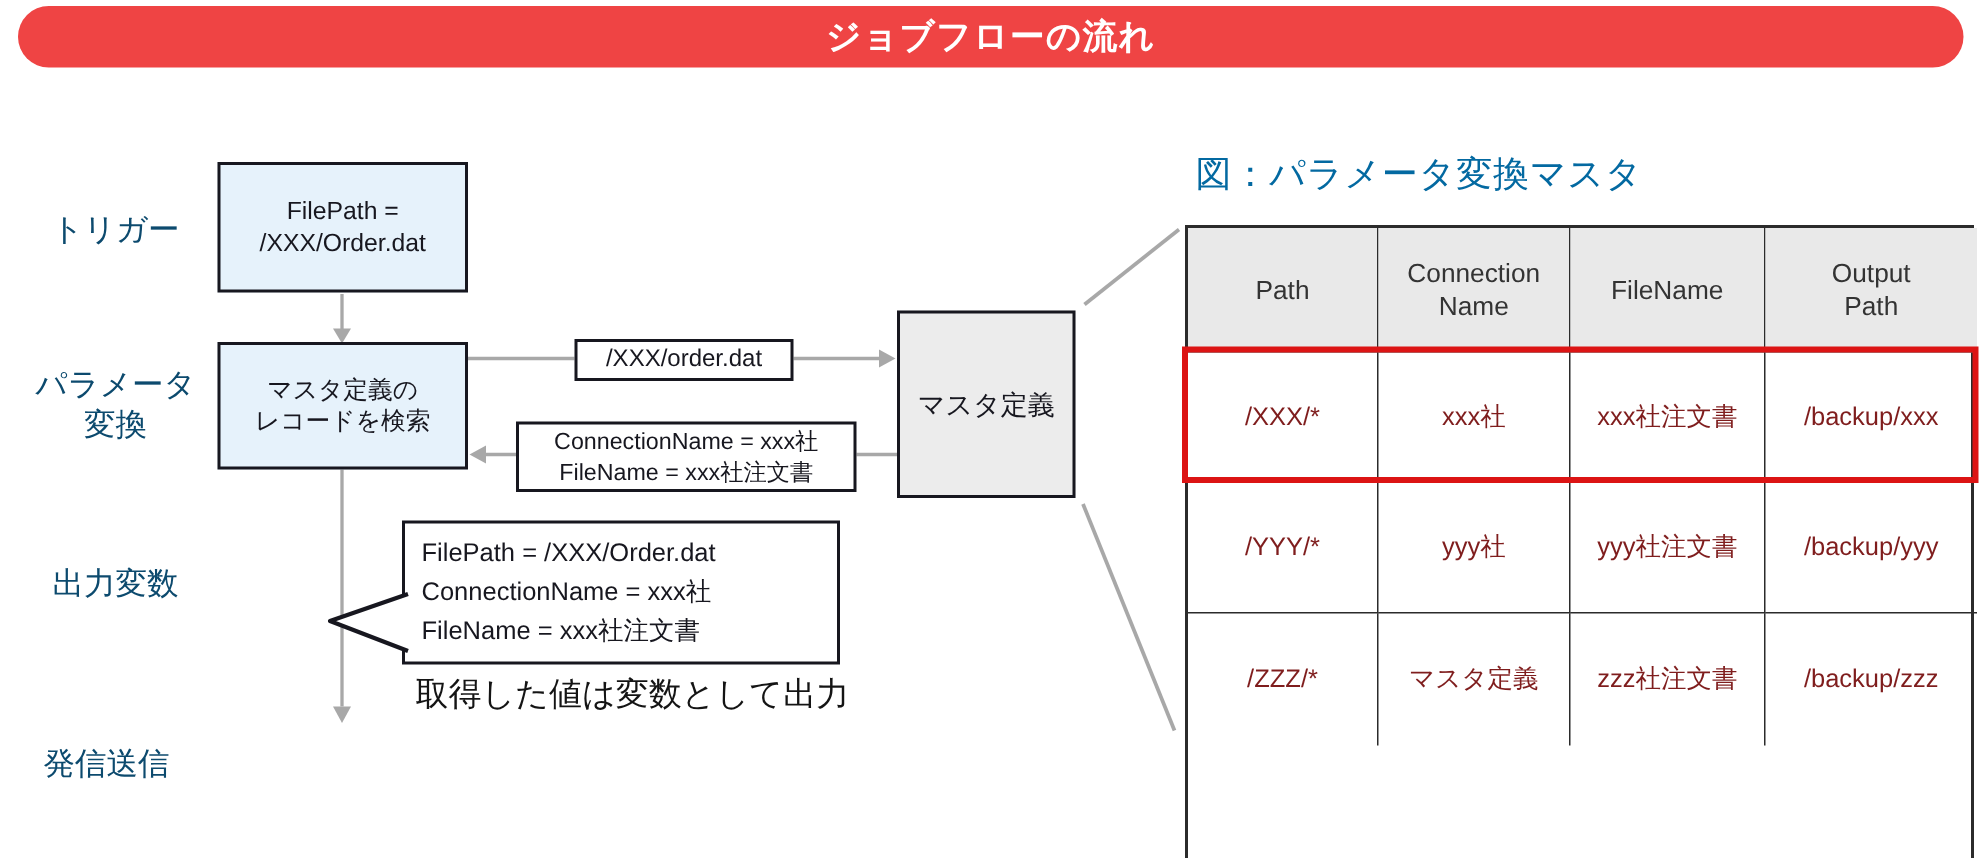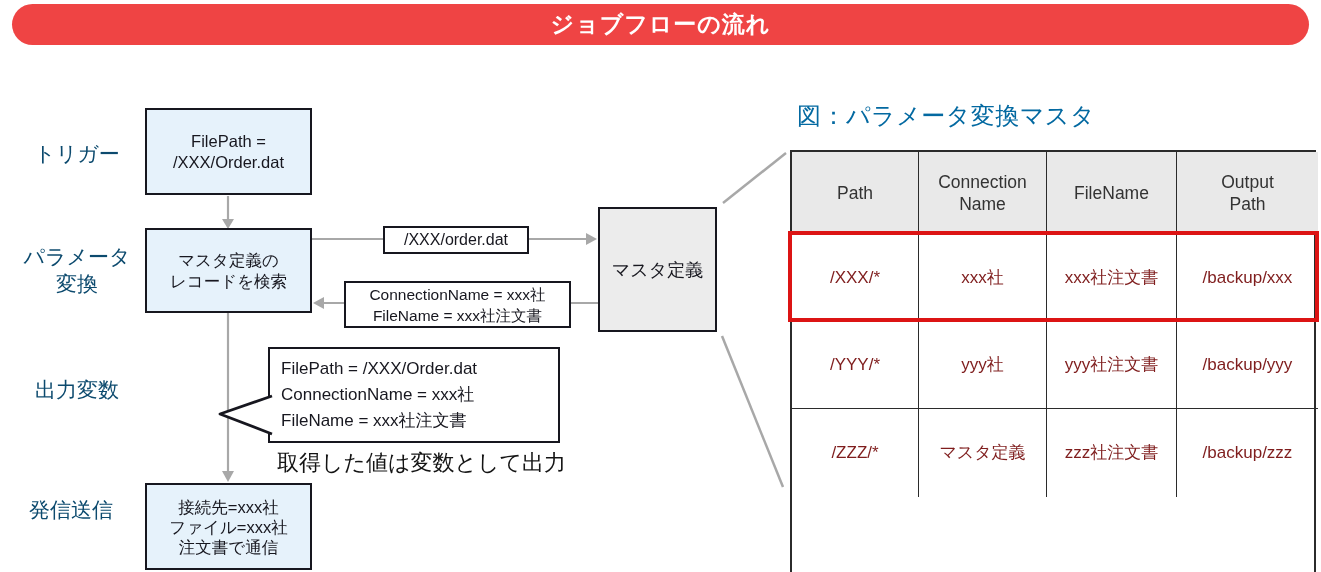--- a/index.html
+++ b/index.html
@@ -109,23 +109,20 @@
   <div class="abs stage" style="left:22px;top:140px;width:110px;">トリガー</div>
   <div class="abs stage pre" style="left:18px;top:243px;width:118px;">パラメータ
 変換</div>
   <div class="abs stage" style="left:22px;top:376px;width:110px;">出力変数</div>
   <div class="abs stage" style="left:16px;top:496px;width:110px;text-align:center;">発信送信</div>
 
   <div class="abs flowbox pre" style="left:145px;top:108px;width:167px;height:87px;">FilePath =
 /XXX/Order.dat</div>
   <div class="abs flowbox pre" style="left:145px;top:228px;width:167px;height:85px;">マスタ定義の
 レコードを検索</div>
-  <div class="abs flowbox pre" style="left:145px;top:483px;width:167px;height:87px;line-height:20px;">接続先=xxx社
-ファイル=xxx社
-注文書で通信</div>
   <div class="abs masterbox" style="left:598px;top:207px;width:119px;height:125px;">マスタ定義</div>
 
   <div class="abs arrowlabel" style="left:383px;top:226px;width:146px;height:28px;font-size:16px;">/XXX/order.dat</div>
   <div class="abs arrowlabel pre" style="left:344px;top:281px;width:227px;height:47px;font-size:15.5px;line-height:21px;">ConnectionName = xxx社
 FileName = xxx社注文書</div>
 
   <div class="abs bubble"></div>
   <svg class="abs wedge" viewBox="0 0 60 50" xmlns="http://www.w3.org/2000/svg">
     <path d="M58,6 L6,24 L58,44" fill="#ffffff" stroke="#17171f" stroke-width="2.8" stroke-linejoin="round"></path>
   </svg>

